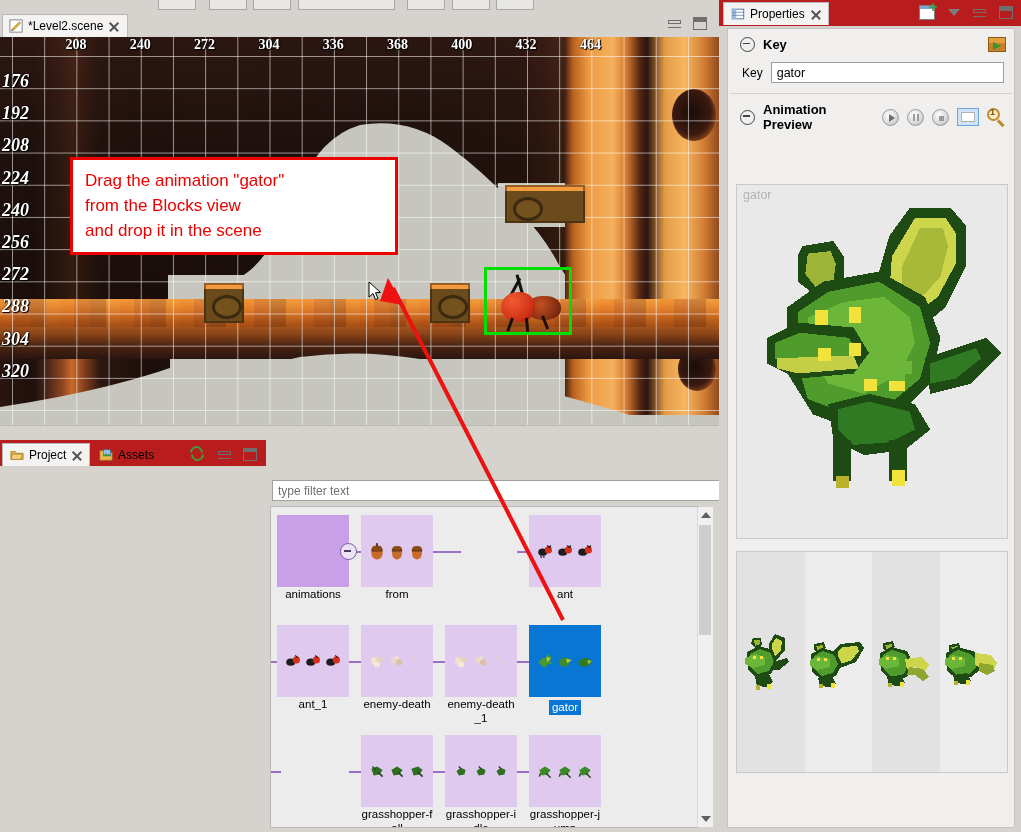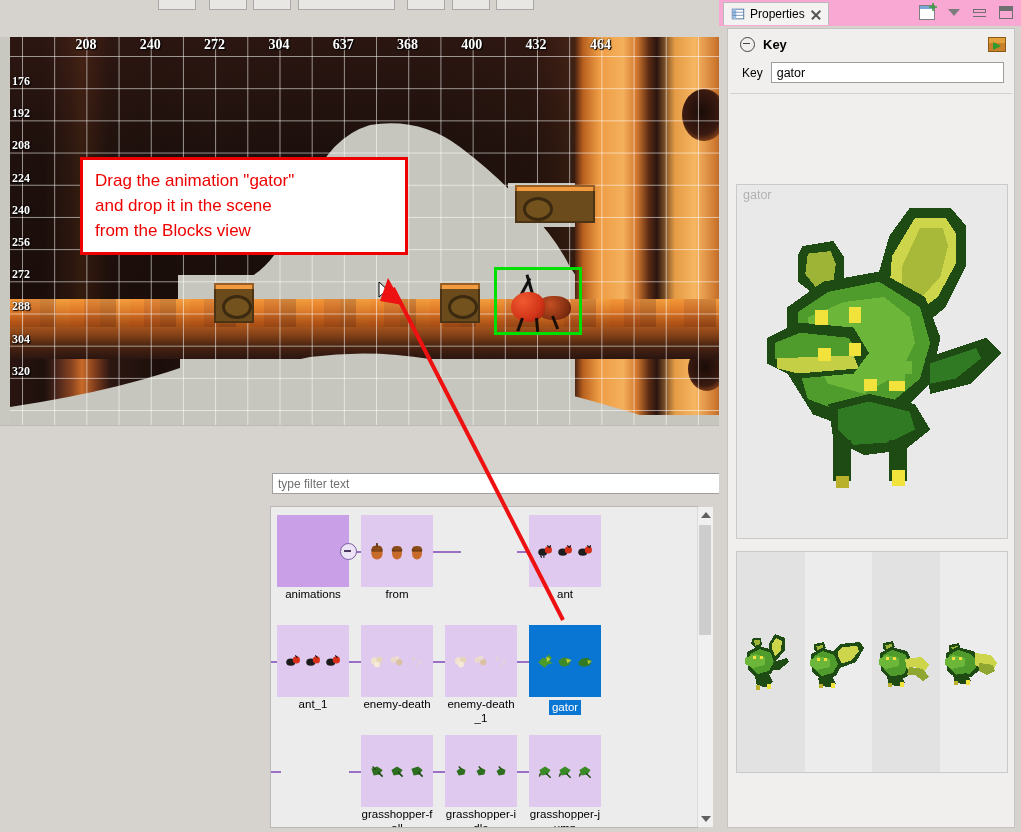--- a/index.html
+++ b/index.html
@@ -123,21 +123,21 @@
 
   .canvas-wrap {
     position: absolute;
     left: 0; top: 25px;
     width: 719px; height: 403px;
     background: #c8c8c0;
     overflow: hidden;
   }
   .scene-canvas {
     position: absolute;
-    left: 10px; top: 0;
+    left: 0; top: 0;
     width: 719px; height: 388px;
     overflow: hidden;
     background: #737373;
   }
   
   .bg-base {
     position: absolute; inset: 0;
     background:
       linear-gradient(90deg,
         #2a1410 0px, #1e100c 34px, #46231a 46px, #8a4420 62px, #c96a28 72px,
@@ -210,25 +210,26 @@
     font-size: 14px;
     font-weight: bold;
     font-family: "Liberation Serif", serif;
     text-shadow: 0 0 2px #000, 1px 1px 1px #000;
     transform: translateX(-50%);
   }
   .ruler-left span {
     position: absolute;
     left: 2px;
     color: #ffffff;
-    font-size: 12px;
+    font-size: 18px;
     font-weight: bold;
     font-family: "Liberation Serif", serif;
     text-shadow: 0 0 2px #000, 1px 1px 1px #000;
     transform: translateY(-50%);
+    font-style: italic;
   }
   .ruler-left { position:absolute; left:0; top:0; width:44px; height:388px; z-index:6; pointer-events:none;}
   .gridlines {
     position: absolute;
     left: 0; top: 0; width: 719px; height: 388px;
     z-index: 5;
     pointer-events: none;
     background-image:
       linear-gradient(to right, rgba(255,255,255,.55) 1px, transparent 1px),
       linear-gradient(to bottom, rgba(255,255,255,.55) 1px, transparent 1px);
@@ -327,21 +328,21 @@
   
   .proj-pane {
     position: absolute;
     left: 0; top: 440px;
     width: 266px; height: 392px;
     background: #d6d2ce;
   }
   .pane-tabrow {
     position: absolute;
     left: 0; top: 0; width: 100%; height: 26px;
-    background: #f9a8d4;
+    background: #b91c1c;
   }
   .ptab {
     position: absolute;
     top: 3px; height: 23px;
     padding: 0 7px;
     display: flex; align-items: center; gap: 5px;
     box-sizing: border-box;
     font-size: 12px;
   }
   .ptab.active {
@@ -689,20 +690,35 @@
     <div class="tb-btn" style="left:209px;width:38px;"></div>
     <div class="tb-btn" style="left:253px;width:38px;"></div>
     <div class="tb-btn" style="left:298px;width:97px;"></div>
     <div class="tb-btn" style="left:407px;width:38px;"></div>
     <div class="tb-btn" style="left:452px;width:38px;"></div>
     <div class="tb-btn" style="left:496px;width:38px;"></div>
   </div>
 
   <div class="scene-pane">
 
+    <div class="tabrow">
+      <div class="tab">
+        <svg class="tabicon" viewBox="0 0 16 16">
+          <rect x="1" y="1" width="14" height="14" fill="#fff" stroke="#7a7a7a"></rect>
+          <path d="M3 12 L12 3 L13 5 L5 13 Z" fill="#e8b84b" stroke="#8a6a1a" stroke-width=".7"></path>
+          <path d="M2.5 13.5 L4.5 13 L3 11.5 Z" fill="#555"></path>
+        </svg>
+        <span class="tab-title">*Level2.scene</span>
+        <span class="closex"></span>
+      </div>
+      <div class="pane-ctrls" style="left:668px;">
+        <span class="ic-min"></span>
+        <span class="ic-max"></span>
+      </div>
+    </div>
 
     <div class="canvas-wrap">
       <div class="scene-canvas">
 
         <div class="bg-base"></div>
         <div class="bg-dark-top"></div>
 
         <svg class="grey-blob" viewBox="0 0 719 388" preserveAspectRatio="none">
           <path d="M170,388 L170,300 Q180,262 240,240 Q270,225 300,150 Q320,100 360,88 Q410,80 450,110
                    Q490,140 520,175 Q545,200 560,230 L580,260 L600,300 L640,340 L660,388 Z" fill="#c6c6be"></path>
@@ -739,60 +755,86 @@
           </div>
         </div>
 
         <div class="gridlines"></div>
 
         <div class="ruler-top">
             <span style="left: 76px;">208</span>
             <span style="left: 140.3px;">240</span>
             <span style="left: 204.6px;">272</span>
             <span style="left: 268.9px;">304</span>
-            <span style="left: 333.2px;">637</span>
+            <span style="left: 333.2px;">336</span>
             <span style="left: 397.5px;">368</span>
             <span style="left: 461.8px;">400</span>
             <span style="left: 526.1px;">432</span>
             <span style="left: 590.4px;">464</span>
           </div>
         <div class="ruler-left">
             <span style="top: 44px;">176</span>
             <span style="top: 76.2px;">192</span>
             <span style="top: 108.4px;">208</span>
             <span style="top: 140.6px;">224</span>
             <span style="top: 172.8px;">240</span>
             <span style="top: 205px;">256</span>
             <span style="top: 237.2px;">272</span>
             <span style="top: 269.4px;">288</span>
             <span style="top: 301.6px;">304</span>
             <span style="top: 333.8px;">320</span>
           </div>
 
         <div class="callout">
           <p>Drag the animation "gator"</p>
+          <p>from the Blocks view</p>
           <p>and drop it in the scene</p>
-          <p>from the Blocks view</p>
         </div>
 
         <svg class="cursor" style="left:368px; top:244px;" viewBox="0 0 14 20">
           <path d="M1,1 L1,16 L5,12.5 L7.5,18.5 L10,17.5 L7.5,11.7 L12.5,11.5 Z" fill="#fff" stroke="#000" stroke-width="1"></path>
         </svg>
       </div>
 
       <div class="h-scroll"></div>
     </div>
   </div>
 
   <div class="bottom-divider"></div>
 
+  <div class="proj-pane">
+    <div class="pane-tabrow">
+      <div class="ptab active" style="left:2px;">
+        <svg class="tabicon" viewBox="0 0 16 16">
+          <path d="M1 4h5l1.5 2H15v7H1z" fill="#e8b84b" stroke="#9a7a1e" stroke-width=".8"></path>
+          <path d="M2.5 7h12l-2 6H1z" fill="#f3d07a" stroke="#9a7a1e" stroke-width=".8"></path>
+        </svg>
+        <span>Project</span>
+        <span class="closex"></span>
+      </div>
+      <div class="ptab" style="left:92px;">
+        <svg class="tabicon" viewBox="0 0 16 16">
+          <path d="M1 3h5l1.3 2H15v9H1z" fill="#e8b84b" stroke="#9a7a1e" stroke-width=".8"></path>
+          <rect x="5" y="2" width="8" height="7" fill="#8fc4ea" stroke="#3a6e99" stroke-width=".8"></rect>
+          <path d="M5 9l3-3 2 2 1.5-1.5L13 9z" fill="#3b8f3b"></path>
+        </svg>
+        <span>Assets</span>
+      </div>
+      <div class="pane-ctrls" style="left:190px; top:6px;">
+        <span class="refresh-icon"></span>
+        <span class="ic-min"></span>
+        <span class="ic-max"></span>
+      </div>
+    </div>
+
+  </div>
 
   <div class="blocks-pane">
 
-    <div class="filter-box" style="left:6px; top:33px; width:492px;">
+    <div class="filter-box" style="left:6px; top:40px; width:492px;">
       <span>type filter text</span>
     </div>
 
     <div class="blocks-grid">
 
       <div class="connector" style="left:78px; top:44px; width:28px;"></div>
       <div class="connector" style="left:162px; top:44px; width:28px;"></div>
       <div class="connector" style="left:246px; top:44px; width:28px;"></div>
 
       <div class="blk folder" style="left:6px; top:8px;">
@@ -1032,20 +1074,31 @@
 
       <div class="key-row">
         <span>Key</span>
         <span class="key-input">
           <span>gator</span>
         </span>
       </div>
 
       <div class="hr"></div>
 
+      <div class="section-head">
+        <span class="collapse"></span>
+        <span>Animation Preview</span>
+        <span class="anim-btn play"></span>
+        <span class="anim-btn pause"></span>
+        <span class="anim-btn stop"></span>
+        <span class="toggle-btn"></span>
+        <span class="zoom1">
+            <i>1</i>
+          </span>
+      </div>
 
       <div class="preview-area">
         <span class="preview-label">gator</span>
         <svg width="270" height="353" viewBox="0 0 270 353" style="position:absolute;left:0;top:0;" shape-rendering="crispEdges">
           <g transform="translate(30,10) scale(2.55)">
 
             <path d="M56 5 L72 5 L78 12 L78 28 L70 44 L58 54 L48 52 L44 44 L44 30 L48 16 Z" fill="#1e4a14"></path>
             <path d="M58 9 L70 9 L74 15 L74 27 L67 40 L56 48 L50 46 L48 38 L49 24 Z" fill="#cdd64a"></path>
             <path d="M60 13 L69 13 L71 20 L68 32 L59 42 L53 40 L53 28 Z" fill="#a8b838"></path>
 

